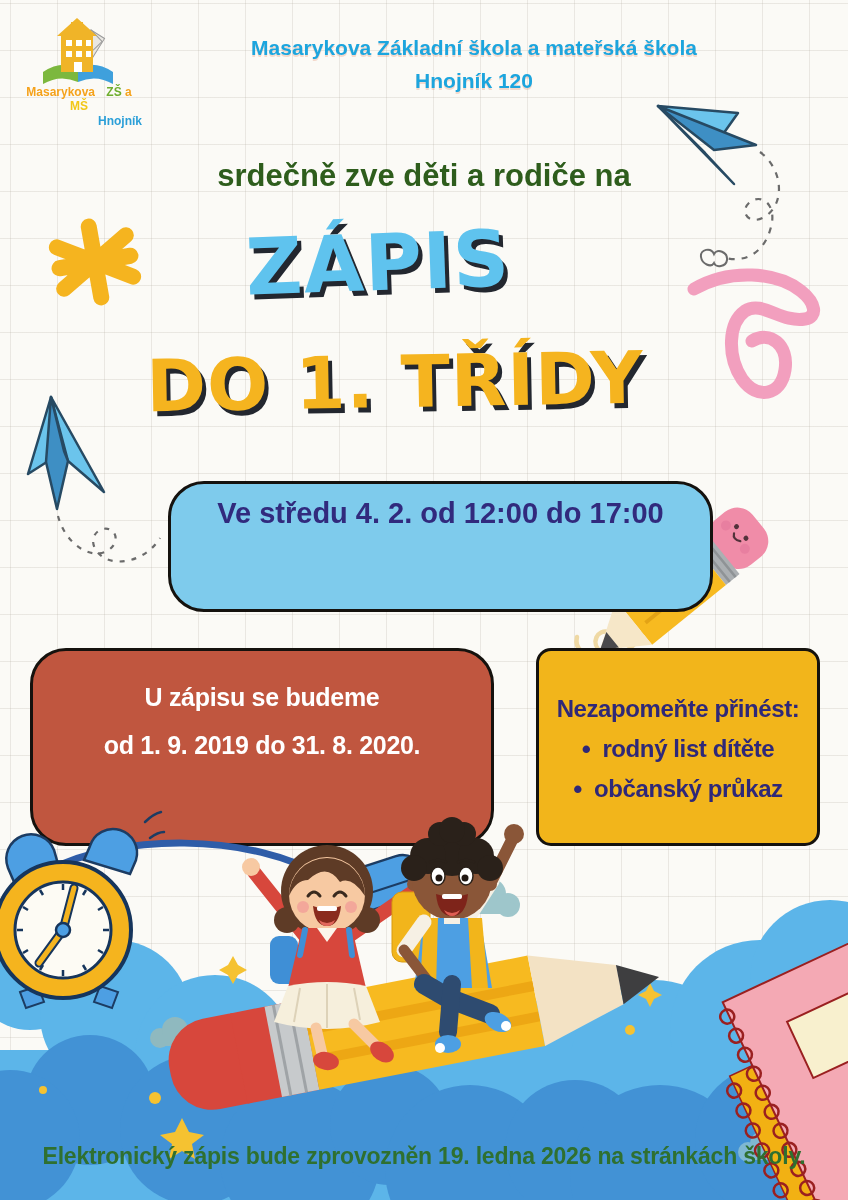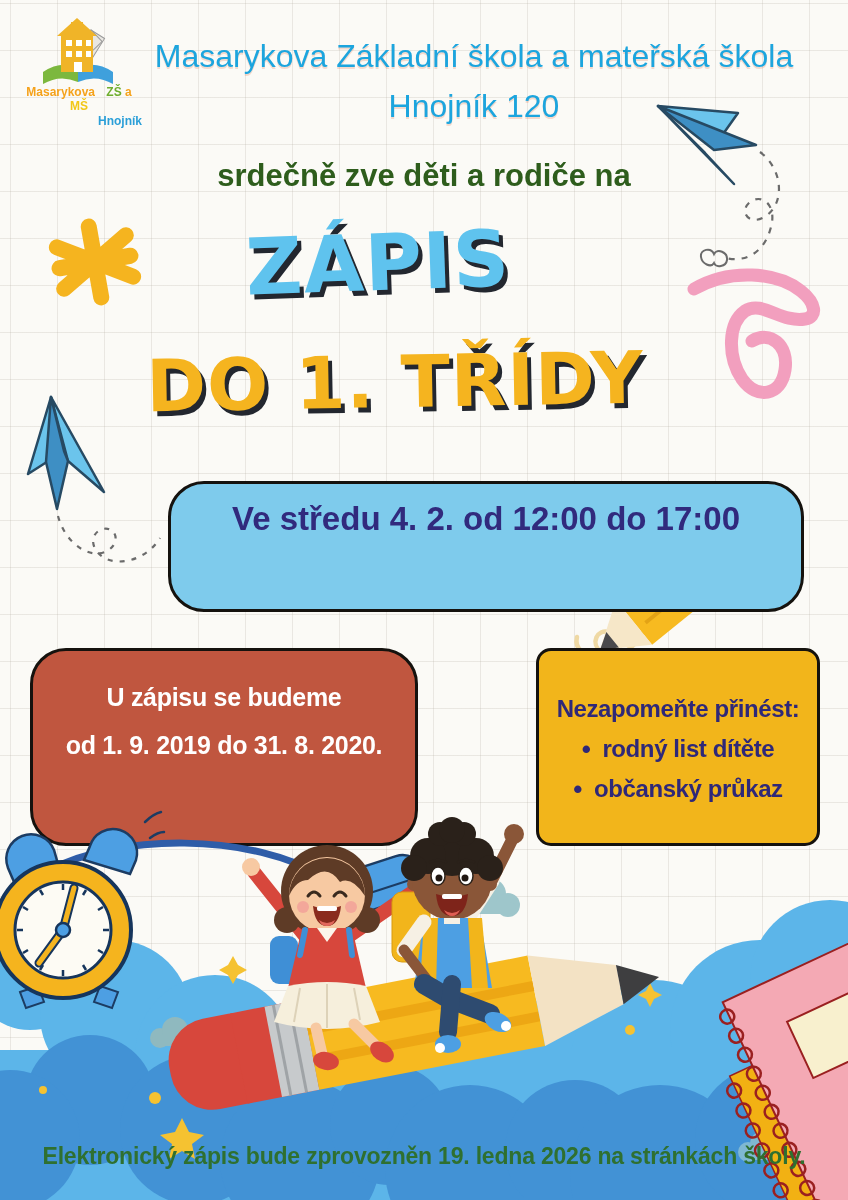--- a/index.html
+++ b/index.html
@@ -13,34 +13,34 @@
     background-size:47px 47px;
     background-position:10px 3px;
   }
   .abs{position:absolute;}
   
   #logo{left:16px; top:14px; width:126px; text-align:center; z-index:2;}
   #logo .logo-name{font-size:12px; font-weight:bold; line-height:1.15; letter-spacing:0;}
   #logo .w1{color:#F5A21B;} #logo .w2{color:#6FAE2E;margin-left:8px;} #logo .w3{color:#F5A21B;} #logo .w4{color:#F2C718;}
   #logo .town{color:#2B9FD8; font-size:12px; font-weight:bold;text-align:right;}
   #school-title{left:108px; right:8px; top:32px; text-align:center; z-index:2;
-    color:#1CA5DE; font-weight:normal; font-size:32px; line-height:1.55;
+    color:#1CA5DE; font-weight:bold; font-size:21px; line-height:1.55;
     text-shadow:0 2px 0 rgba(222,120,80,.25);}
   #invite{left:0; right:0; top:158px; text-align:center; color:#2E5D1C;
     font-weight:bold; font-size:31px; z-index:2;}
   
   .bigtitle{font-family:"DejaVu Sans", sans-serif; font-weight:bold; text-align:center; z-index:2;
     text-shadow:4px 5px 0 #23272F; letter-spacing:1px; white-space:nowrap;}
   #title1{left:0; right:92px; top:218px; font-size:78px; color:#5FC3EE; transform:rotate(-2deg);}
   #title2{left:0; right:58px; top:340px; font-size:72px; color:#F5B41F; transform:rotate(-1deg);}
   
   .box{border:3px solid #15120E; border-radius:36px; text-align:center; z-index:3; box-sizing:border-box;}
-  #date-box{left:168px; top:481px; width:636px; height:131px; background:#7ECBEC;
-    color:#312A7D; font-weight:bold; font-size:33px; line-height:50px; padding-top:10px;}
-  #birth-box{left:30px; top:648px; width:388px; height:198px; background:#C0563F;
+  #date-box{left:168px; top:481px; width:545px; height:131px; background:#7ECBEC;
+    color:#312A7D; font-weight:bold; font-size:29px; line-height:50px; padding-top:4px;}
+  #birth-box{left:30px; top:648px; width:464px; height:198px; background:#C0563F;
     color:#FFFFFF; font-weight:bold; font-size:25px; line-height:48px; padding-top:22px; letter-spacing:-0.3px;}
   #bring-box{left:536px; top:648px; width:284px; height:198px; background:#F2B51B;
     color:#2F2878; font-weight:bold; font-size:24px; line-height:40px; padding-top:38px; letter-spacing:-0.4px;border-radius:15px;}
   #bring-box .row{display:flex; justify-content:center; gap:12px;}
   #bring-box .dot{font-size:26px;}
   
   #footer-note{left:0; right:0; top:1143px; text-align:center; z-index:5;
     color:#2F7030; font-weight:bold; font-size:23px; letter-spacing:-0.2px;}
   svg{display:block;}
   #deco{left:0; top:0; z-index:1; pointer-events:none;}

